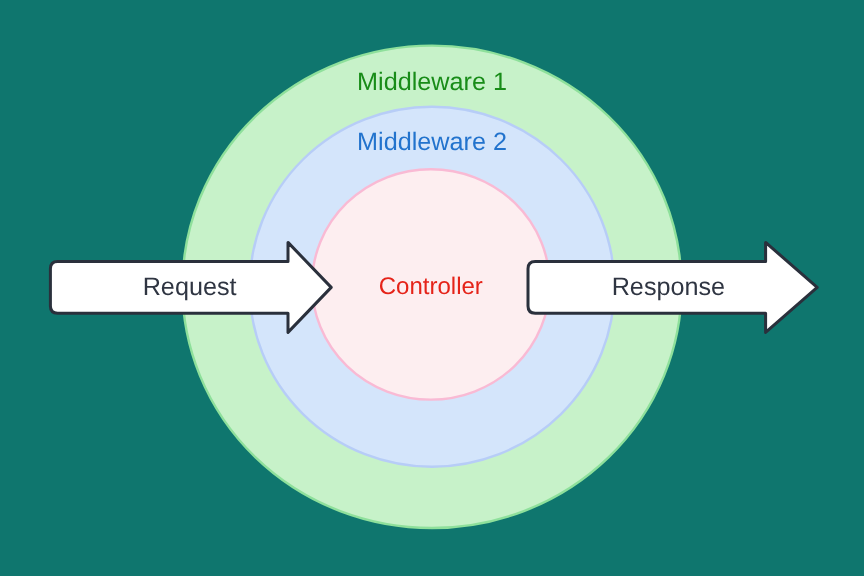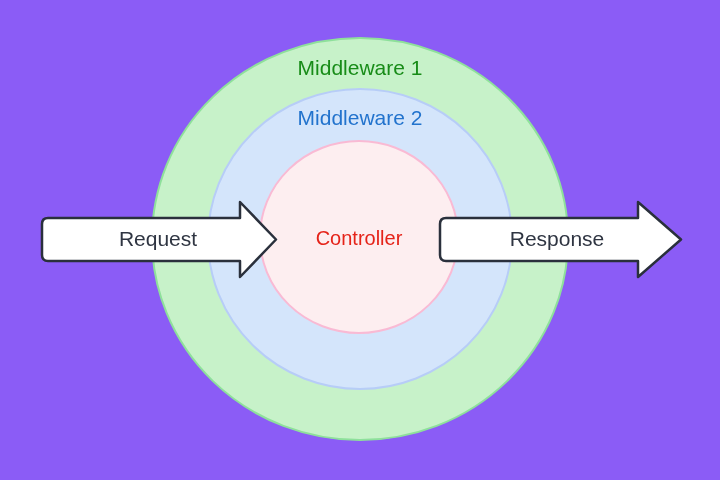--- a/index.html
+++ b/index.html
@@ -4,21 +4,21 @@
 <style>
   html, body {
     margin: 0;
     padding: 0;
     background: #ffffff;
   }
   .stage {
     position: relative;
     width: 720px;
     height: 480px;
-    background: #8b5cf6;
+    background: #0f766e;
     overflow: hidden;
     font-family: "Liberation Sans", sans-serif;
   }
   svg.diagram {
     display: block;
     width: 720px;
     height: 480px;
   }
   text.lbl {
     font-family: "Liberation Sans", sans-serif;

